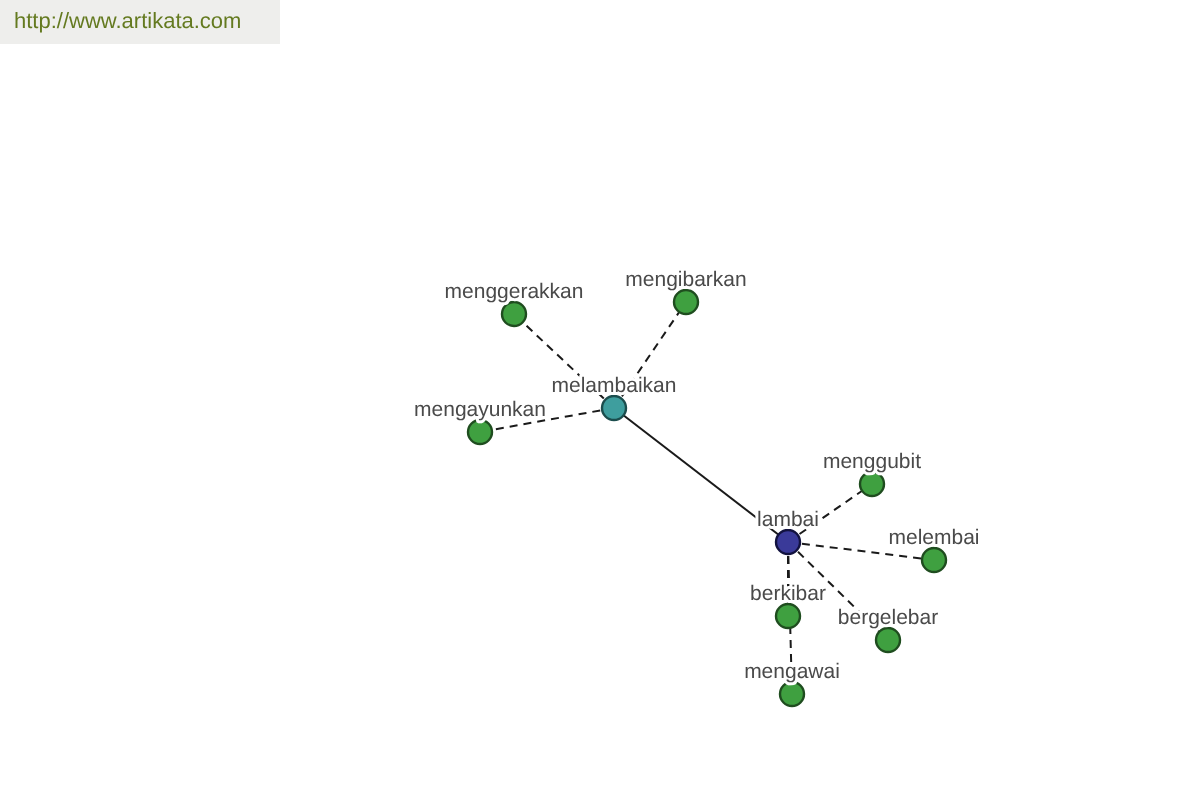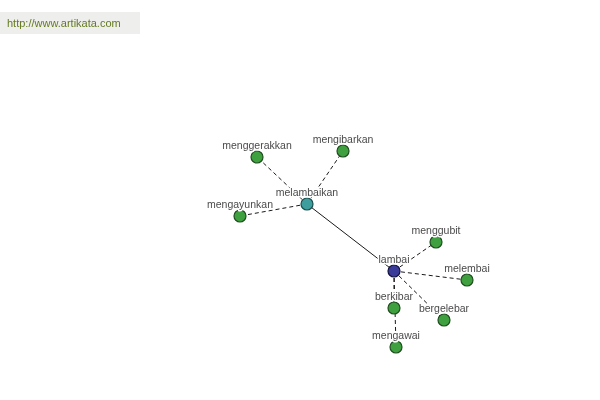--- a/index.html
+++ b/index.html
@@ -11,21 +11,21 @@
   .stage {
     position: relative;
     width: 600px;
     height: 400px;
     background: #ffffff;
     overflow: hidden;
   }
   .url-bar {
     position: absolute;
     left: 0;
-    top: 12px;
+    top: 0;
     width: 140px;
     height: 22px;
     background: #eeeeec;
     display: flex;
     align-items: center;
     box-sizing: border-box;
     padding-left: 7px;
   }
   .url-bar span {
     font-size: 11px;

